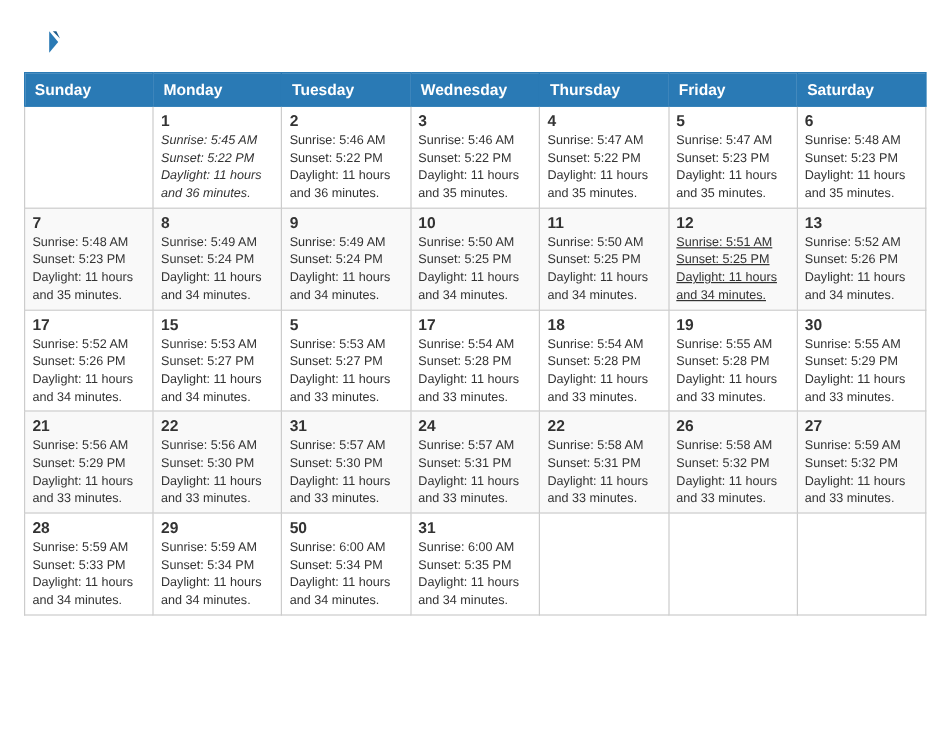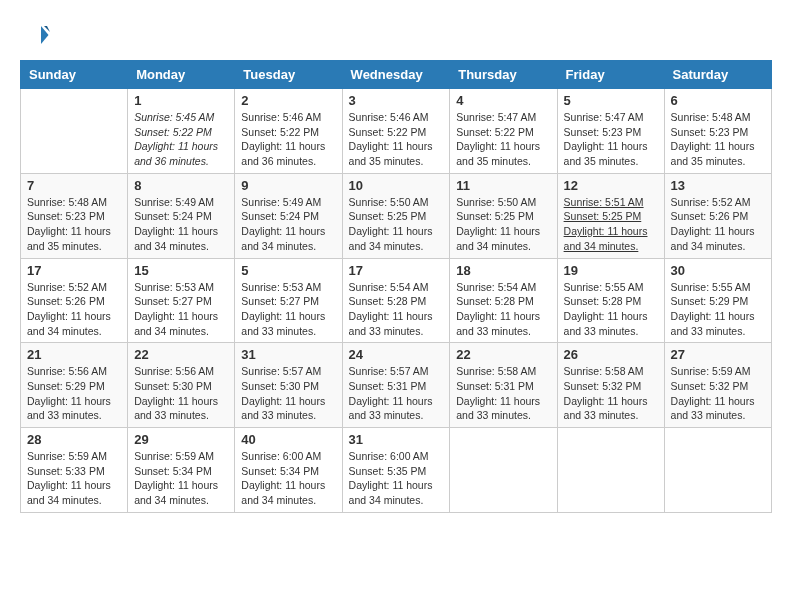--- a/index.html
+++ b/index.html
@@ -326,21 +326,21 @@
 and 34 minutes.</div>
         </td>
         <td>
           <span class="day-number">29</span>
           <div class="day-info" style="white-space: pre-line;">Sunrise: 5:59 AM
 Sunset: 5:34 PM
 Daylight: 11 hours
 and 34 minutes.</div>
         </td>
         <td>
-          <span class="day-number">40</span>
+          <span class="day-number">50</span>
           <div class="day-info" style="white-space: pre-line;">Sunrise: 6:00 AM
 Sunset: 5:34 PM
 Daylight: 11 hours
 and 34 minutes.</div>
         </td>
         <td>
           <span class="day-number">31</span>
           <div class="day-info" style="white-space: pre-line;">Sunrise: 6:00 AM
 Sunset: 5:35 PM
 Daylight: 11 hours

